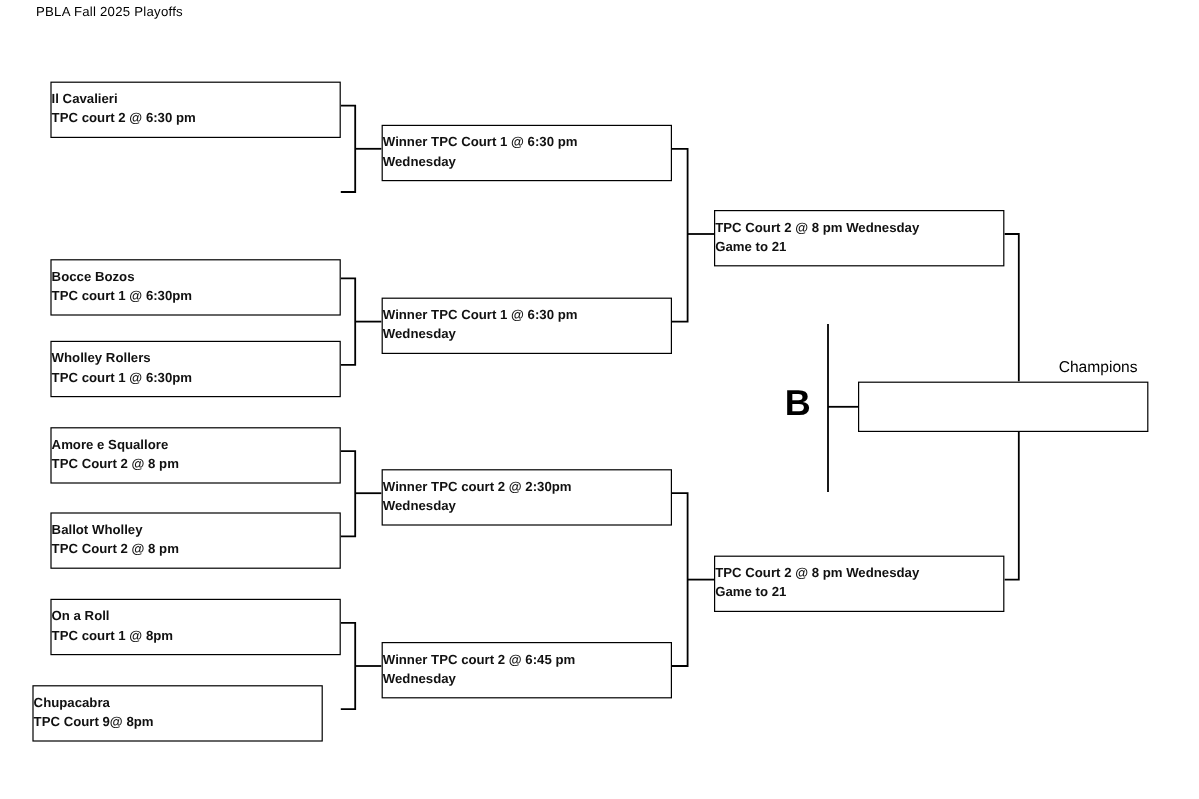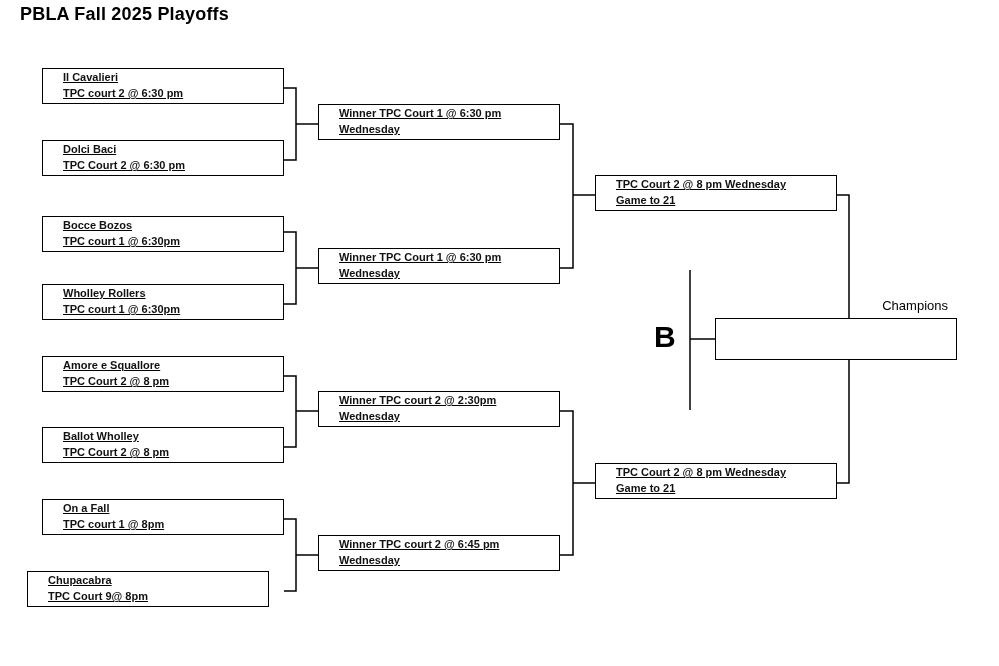--- a/index.html
+++ b/index.html
@@ -6,30 +6,29 @@
   html, body { background: #ffffff; }
   body {
     width: 999px; height: 666px;
     position: relative; overflow: hidden;
     font-family: "Liberation Sans", sans-serif;
     color: #000;
   }
   #stage { position: absolute; left: 0; top: 0; width: 999px; height: 666px; }
 
   .title {
-    position: absolute; left: 20px; top: 4px;
-    font-size: 18px; font-weight: bold; letter-spacing: 0.2px;
+    position: absolute; left: 30px; top: 4px;
+    font-size: 11px; font-weight: normal; letter-spacing: 0.2px;
   }
 
   .match {
-    position: absolute; width: 242px; height: 36px;
+    position: absolute; width: 242px; height: 47px;
     border: 1.5px solid #000; background: #fff;
     display: flex; flex-direction: column; justify-content: center;
-    padding: 2px 20px;
-    text-decoration: underline;
+    padding: 2px 0;
   }
   .match .l1, .match .l2 {
     font-size: 11px; font-weight: bold; color: #111;
     line-height: 1.45; white-space: nowrap;
   }
 
   .champion-box {
     position: absolute; left: 715px; top: 318px;
     width: 242px; height: 42px;
     border: 1.5px solid #000; background: #fff;
@@ -69,42 +68,38 @@
     <path d="M837,195 H849 V318"></path>
     <path d="M837,483 H849 V360"></path>
     <path d="M690,270 V410"></path>
     <path d="M690,339 H715"></path>
   </svg>
 
   <div class="match" style="left:42px; top:68px">
     <div class="l1">Il Cavalieri</div>
     <div class="l2">TPC court 2 @ 6:30 pm</div>
   </div>
-  <div class="match" style="left:42px; top:140px">
-    <div class="l1">Dolci Baci</div>
-    <div class="l2">TPC Court 2 @ 6:30 pm</div>
-  </div>
   <div class="match" style="left:42px; top:216px">
     <div class="l1">Bocce Bozos</div>
     <div class="l2">TPC court 1 @ 6:30pm</div>
   </div>
   <div class="match" style="left:42px; top:284px">
     <div class="l1">Wholley Rollers</div>
     <div class="l2">TPC court 1 @ 6:30pm</div>
   </div>
   <div class="match" style="left:42px; top:356px">
     <div class="l1">Amore e Squallore</div>
     <div class="l2">TPC Court 2 @ 8 pm</div>
   </div>
   <div class="match" style="left:42px; top:427px">
     <div class="l1">Ballot Wholley</div>
     <div class="l2">TPC Court 2 @ 8 pm</div>
   </div>
   <div class="match" style="left:42px; top:499px">
-    <div class="l1">On a Fall</div>
+    <div class="l1">On a Roll</div>
     <div class="l2">TPC court 1 @ 8pm</div>
   </div>
   <div class="match" style="left:27px; top:571px">
     <div class="l1">Chupacabra</div>
     <div class="l2">TPC Court 9@  8pm</div>
   </div>
 
   <div class="match" style="left:318px; top:104px">
     <div class="l1">Winner TPC Court 1 @ 6:30 pm</div>
     <div class="l2">Wednesday</div>

